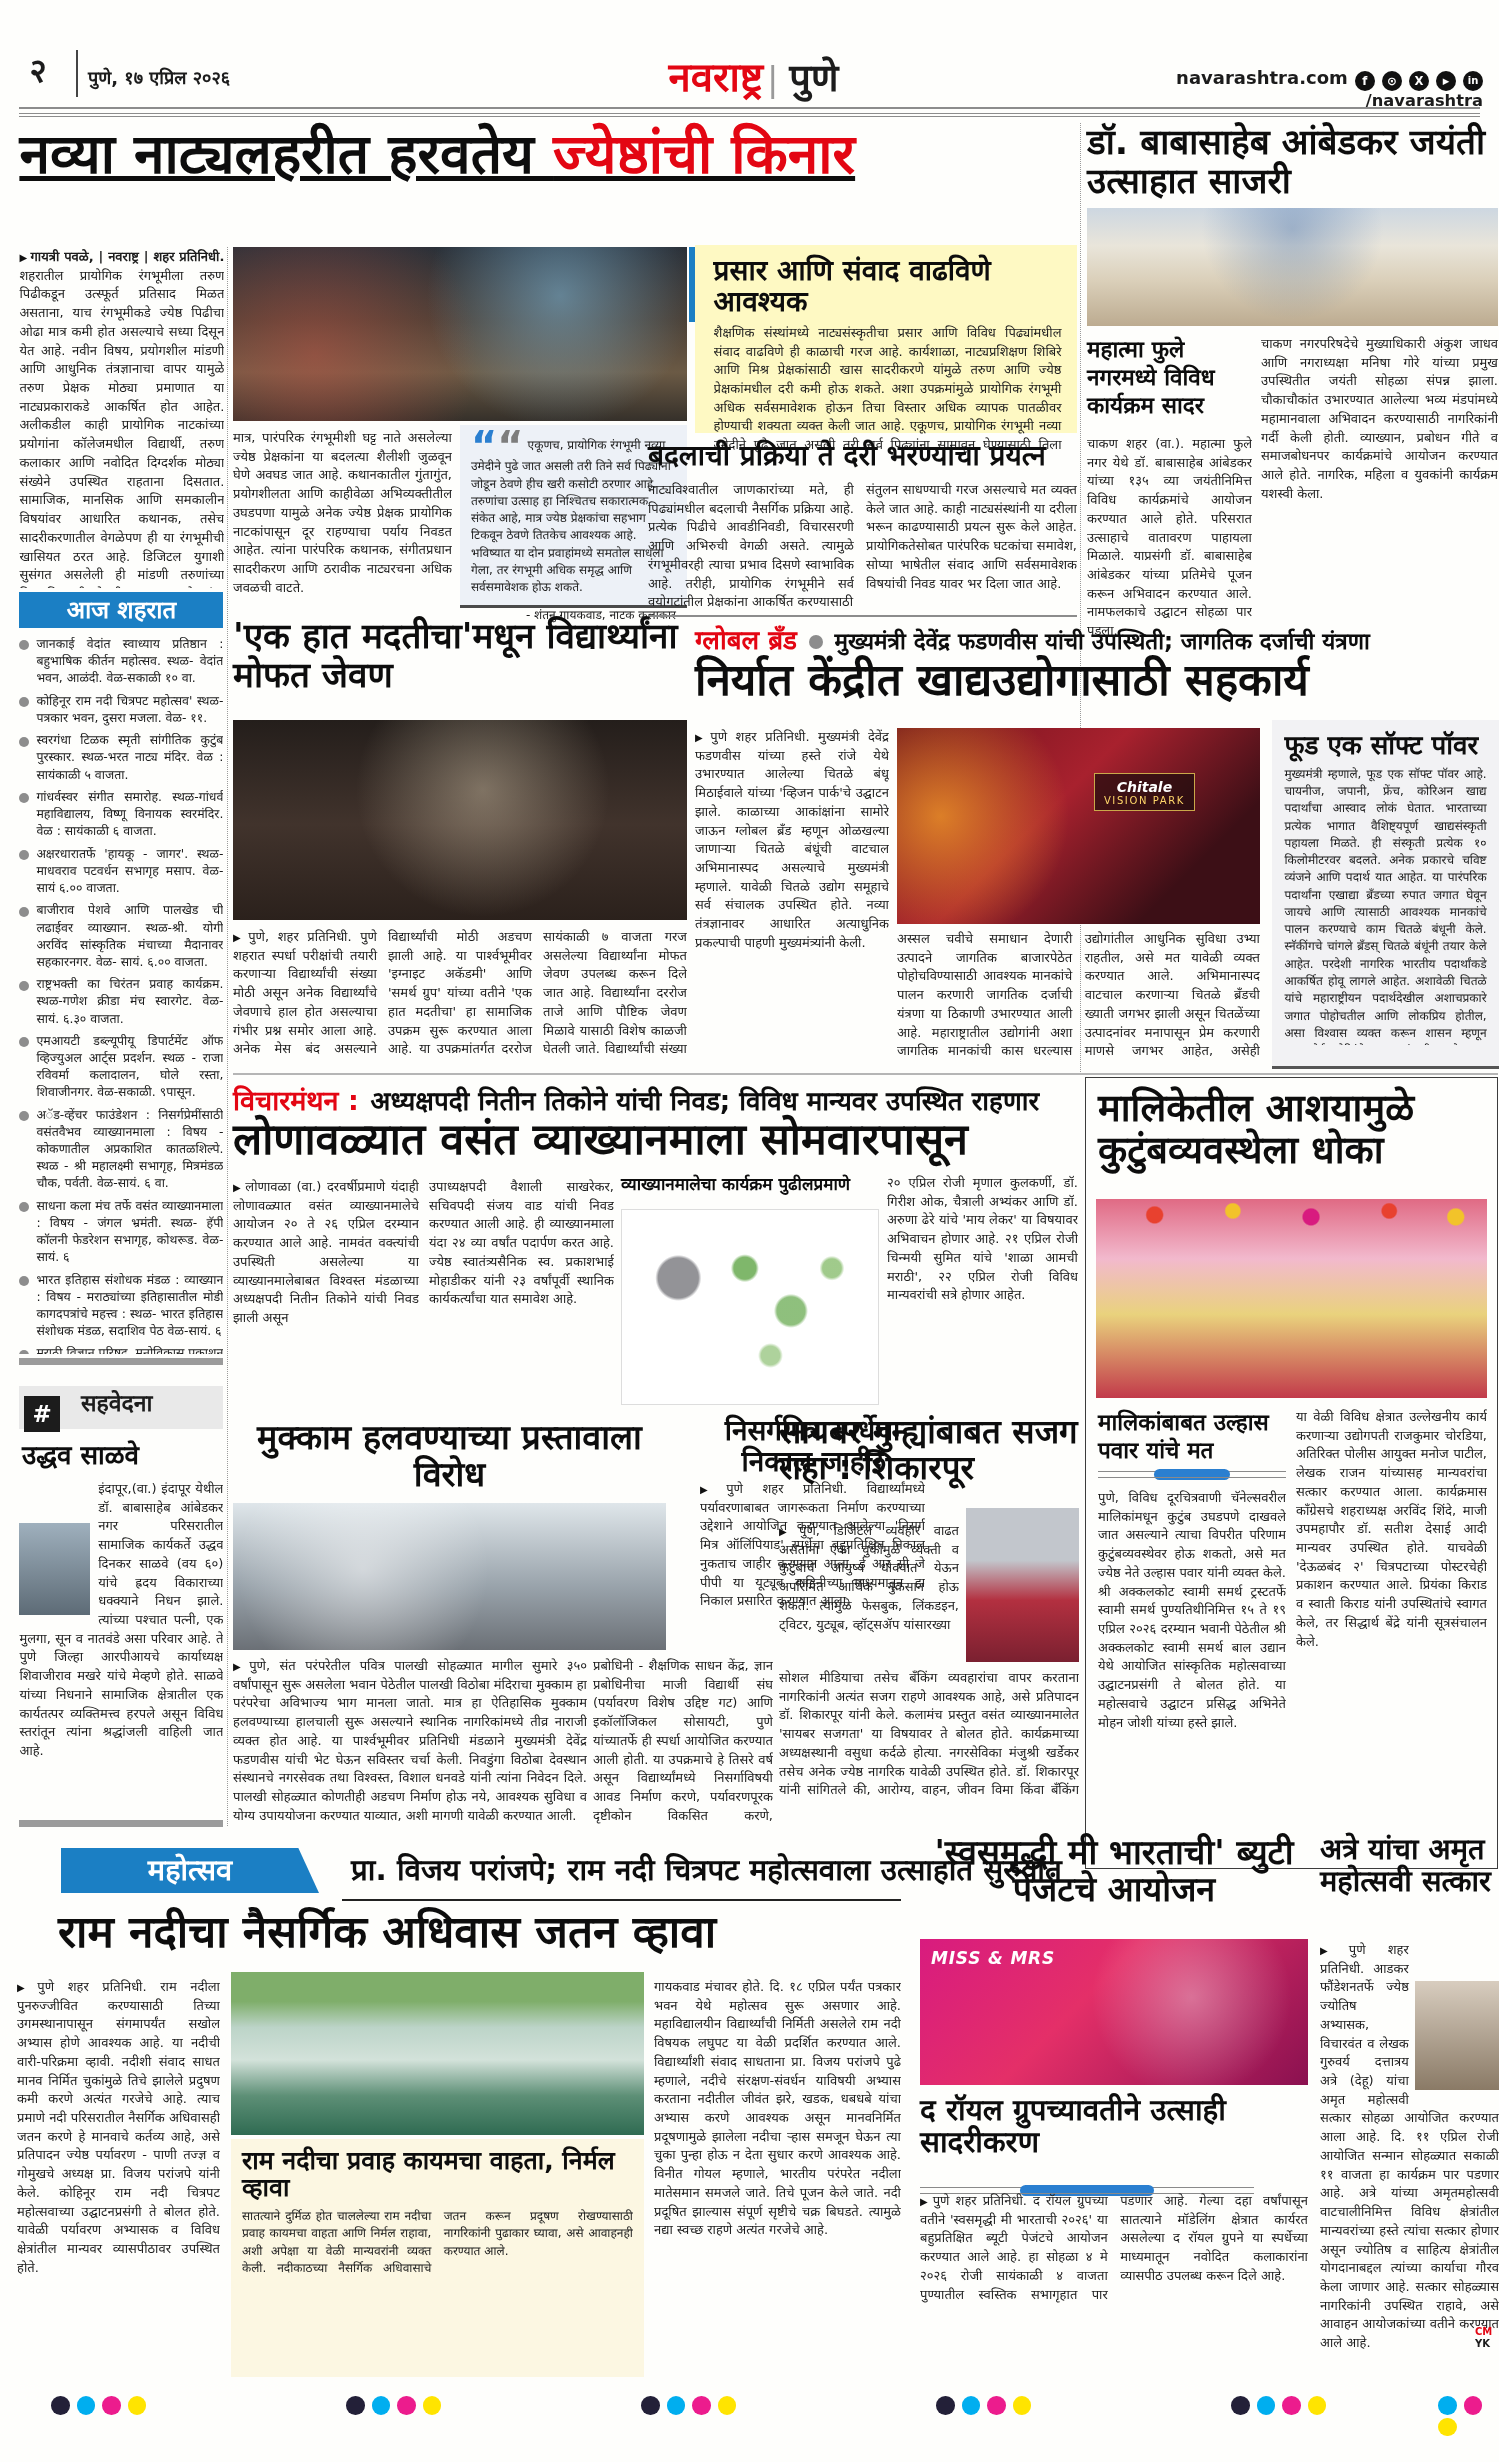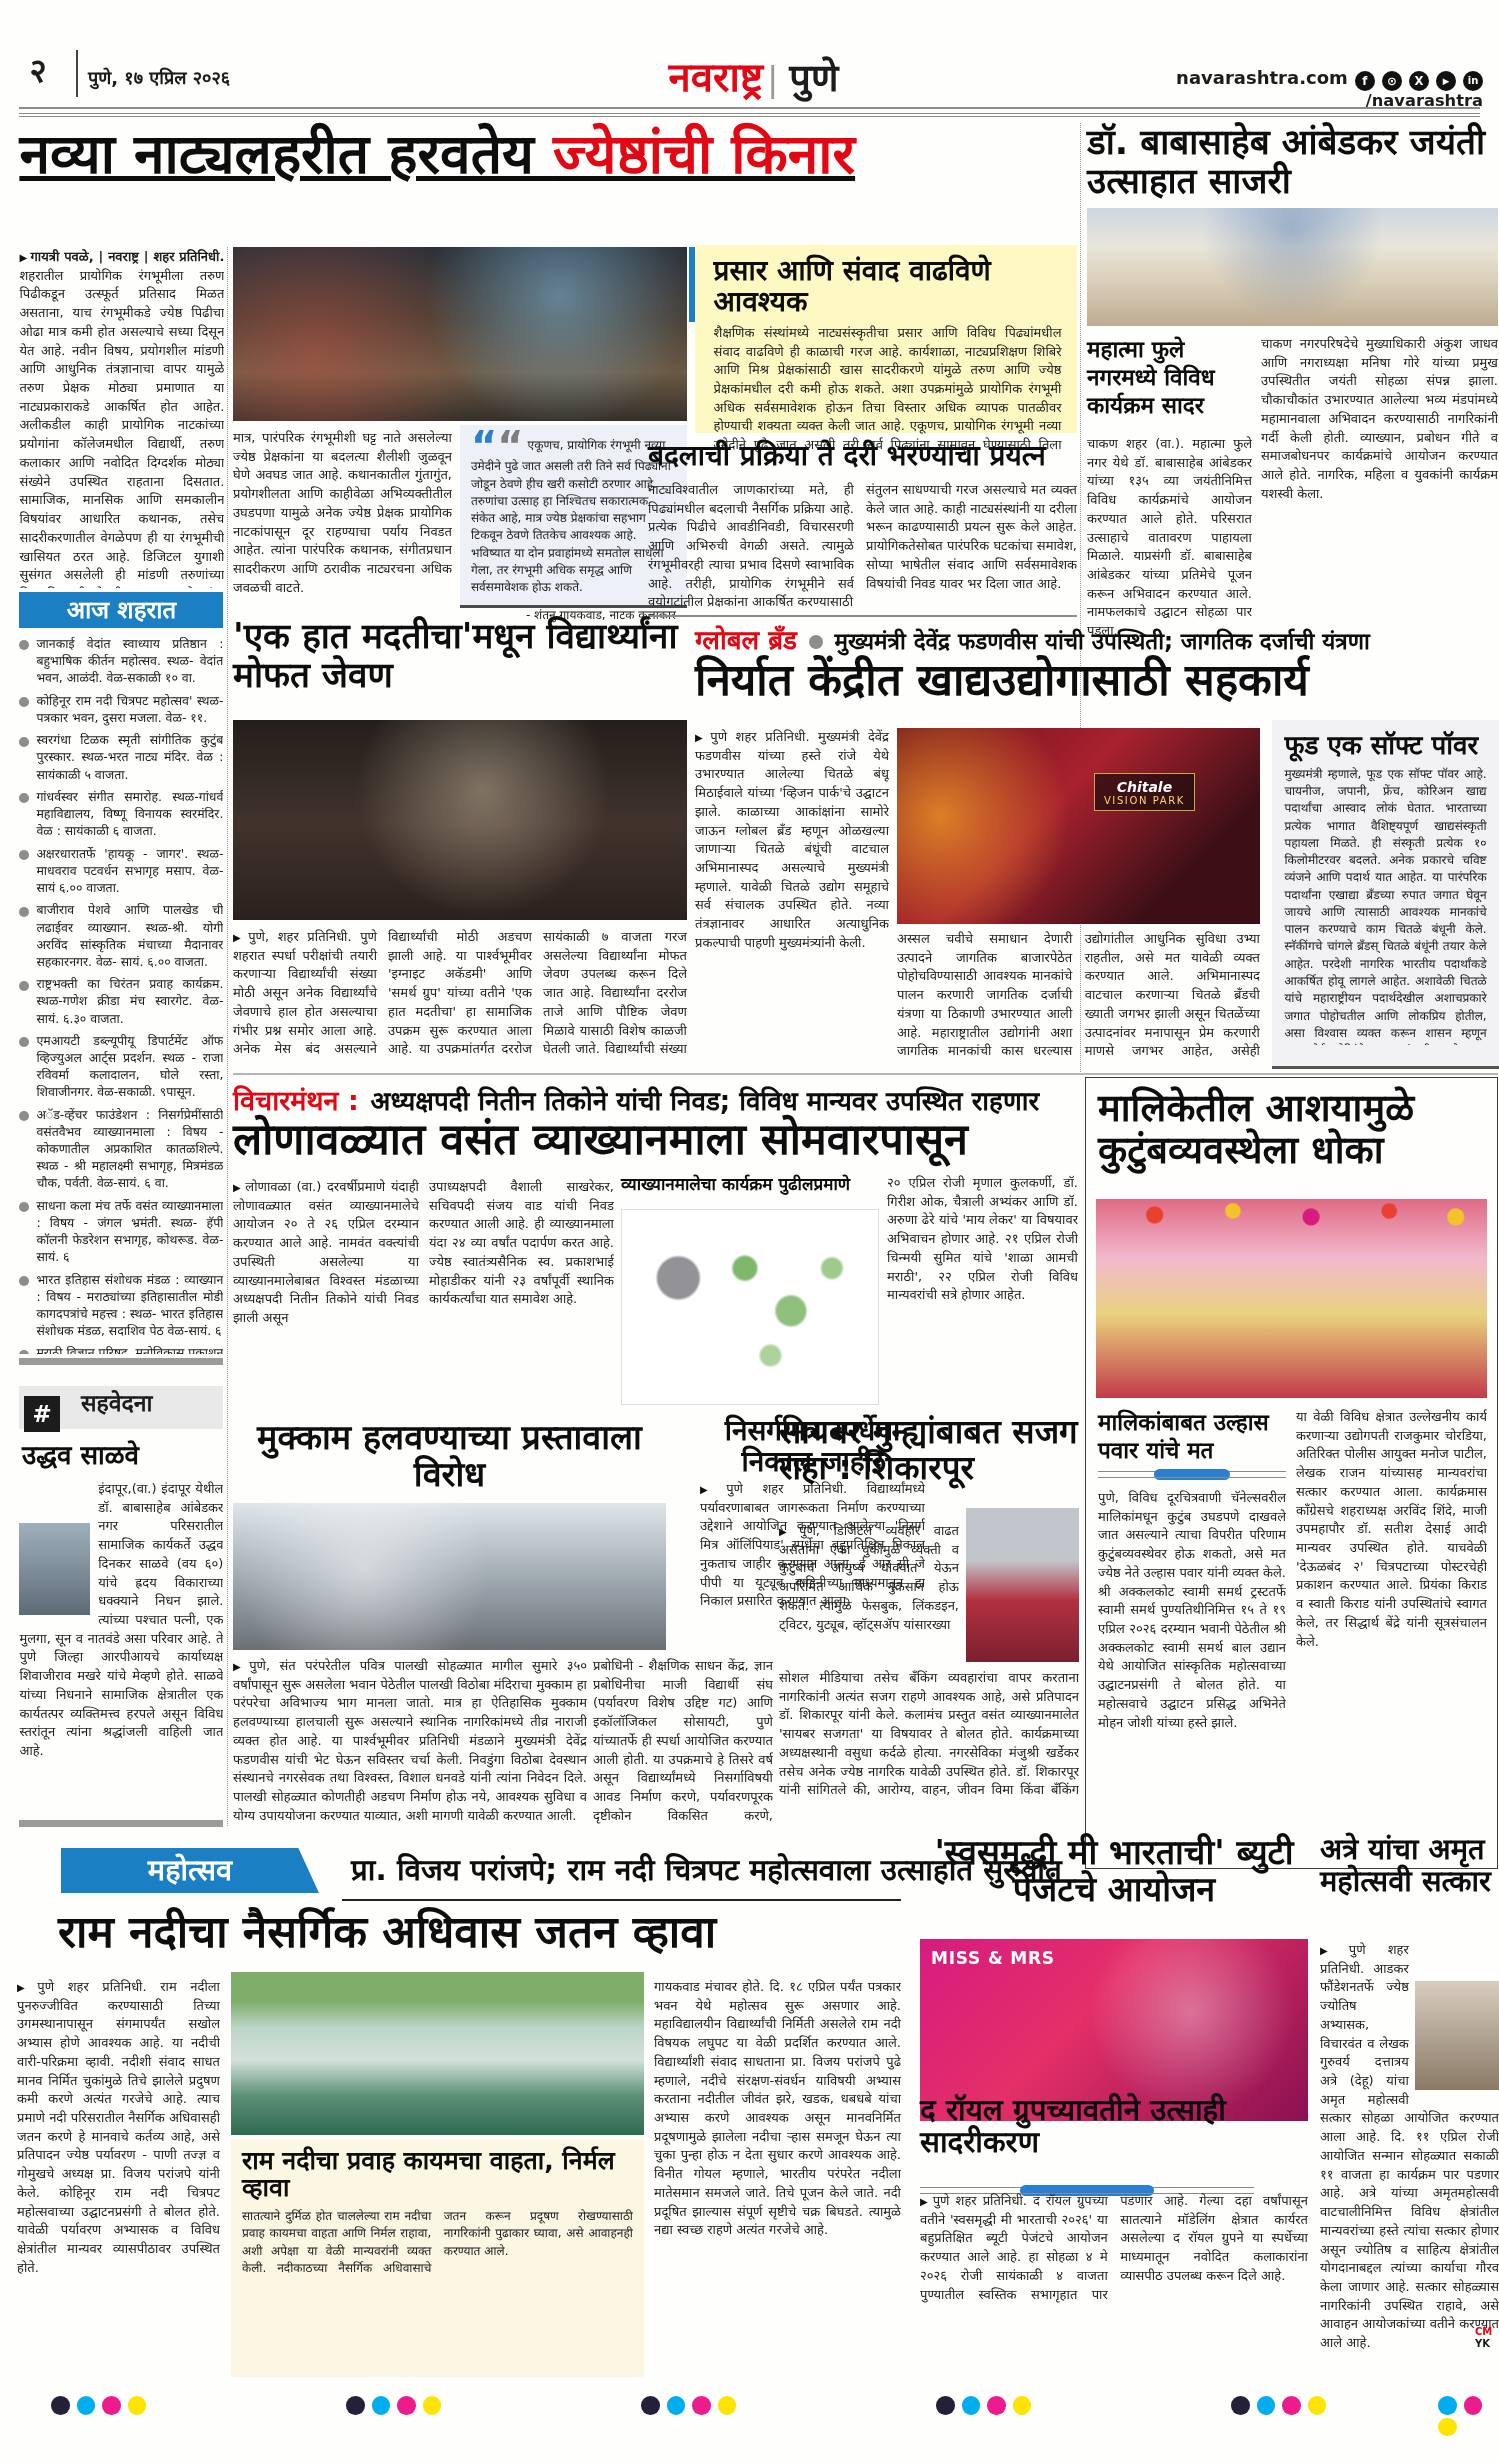--- a/index.html
+++ b/index.html
@@ -234,21 +234,21 @@
     <span class="byline-arrow">▶</span><span>पुणे शहर प्रतिनिधी. राम नदीला पुनरुज्जीवित करण्यासाठी तिच्या उगमस्थानापासून संगमापर्यंत सखोल अभ्यास होणे आवश्यक आहे. या नदीची वारी-परिक्रमा व्हावी. नदीशी संवाद साधत मानव निर्मित चुकांमुळे तिचे झालेले प्रदुषण कमी करणे अत्यंत गरजेचे आहे. त्याच प्रमाणे नदी परिसरातील नैसर्गिक अधिवासही जतन करणे हे मानवाचे कर्तव्य आहे, असे प्रतिपादन ज्येष्ठ पर्यावरण - पाणी तज्ज्ञ व गोमुखचे अध्यक्ष प्रा. विजय परांजपे यांनी केले. कोहिनूर राम नदी चित्रपट महोत्सवाच्या उद्घाटनप्रसंगी ते बोलत होते. यावेळी पर्यावरण अभ्यासक व विविध क्षेत्रांतील मान्यवर व्यासपीठावर उपस्थित होते.</span>
   </div>
   <div class="abs photo ph-river" style="left:231px;top:1972px;width:413px;height:163px;"></div>
   <div class="abs capbox" style="left:231px;top:2139px;width:413px;height:238px;">
     <div class="hl" style="font-size:25px;margin-bottom:6.2px;">राम नदीचा प्रवाह कायमचा वाहता, निर्मल व्हावा</div>
     <div class="j" style="font-size:12px;column-count:2;column-gap:12.4px;height:172px;">सातत्याने दुर्मिळ होत चाललेल्या राम नदीचा प्रवाह कायमचा वाहता आणि निर्मल राहावा, अशी अपेक्षा या वेळी मान्यवरांनी व्यक्त केली. नदीकाठच्या नैसर्गिक अधिवासाचे जतन करून प्रदूषण रोखण्यासाठी नागरिकांनी पुढाकार घ्यावा, असे आवाहनही करण्यात आले.</div>
   </div>
   <div class="abs j" style="left:654px;top:1978px;width:247px;height:399px;">गायकवाड मंचावर होते. दि. १८ एप्रिल पर्यंत पत्रकार भवन येथे महोत्सव सुरू असणार आहे. महाविद्यालयीन विद्यार्थ्यांची निर्मिती असलेले राम नदी विषयक लघुपट या वेळी प्रदर्शित करण्यात आले. विद्यार्थ्यांशी संवाद साधताना प्रा. विजय परांजपे पुढे म्हणाले, नदीचे संरक्षण-संवर्धन याविषयी अभ्यास करताना नदीतील जीवंत झरे, खडक, धबधबे यांचा अभ्यास करणे आवश्यक असून मानवनिर्मित प्रदूषणामुळे झालेला नदीचा ऱ्हास समजून घेऊन त्या चुका पुन्हा होऊ न देता सुधार करणे आवश्यक आहे. विनीत गोयल म्हणाले, भारतीय परंपरेत नदीला मातेसमान समजले जाते. तिचे पूजन केले जाते. नदी प्रदूषित झाल्यास संपूर्ण सृष्टीचे चक्र बिघडते. त्यामुळे नद्या स्वच्छ राहणे अत्यंत गरजेचे आहे.</div>
 
   <div class="abs hl" style="left:920px;top:1834px;width:388px;font-size:34px;text-align:center;">'स्वसमृद्धी मी भारताची' ब्युटी पेजंटचे आयोजन</div>
-  <div class="abs photo ph-pageant" style="left:920px;top:1939px;width:388px;height:182px;">
+  <div class="abs photo ph-pageant" style="left:920px;top:1939px;width:388px;height:146px;font-style:italic;">
     <span style="position:absolute;left:11px;top:9.3px;color:#fff;font-weight:700;font-size:17px;letter-spacing:0.8px;">MISS &amp; MRS</span>
   </div>
   <div class="abs hl" style="left:920px;top:2094px;width:334px;font-size:29.5px;">द रॉयल ग्रुपच्यावतीने उत्साही सादरीकरण</div>
   <div class="abs pill-divider" style="left:920px;top:2174px;width:334px;">
       <span class="pill"></span>
     </div>
   <div class="abs j" style="left:920px;top:2192px;width:388px;height:185px;column-count:2;column-gap:12.4px;">
     <span class="byline-arrow">▶</span><span>पुणे शहर प्रतिनिधी. द रॉयल ग्रुपच्या वतीने 'स्वसमृद्धी मी भारताची २०२६' या बहुप्रतिक्षित ब्यूटी पेजंटचे आयोजन करण्यात आले आहे. हा सोहळा ४ मे २०२६ रोजी सायंकाळी ४ वाजता पुण्यातील स्वस्तिक सभागृहात पार पडणार आहे. गेल्या दहा वर्षांपासून सातत्याने मॉडेलिंग क्षेत्रात कार्यरत असलेल्या द रॉयल ग्रुपने या स्पर्धेच्या माध्यमातून नवोदित कलाकारांना व्यासपीठ उपलब्ध करून दिले आहे.</span>
   </div>
 

